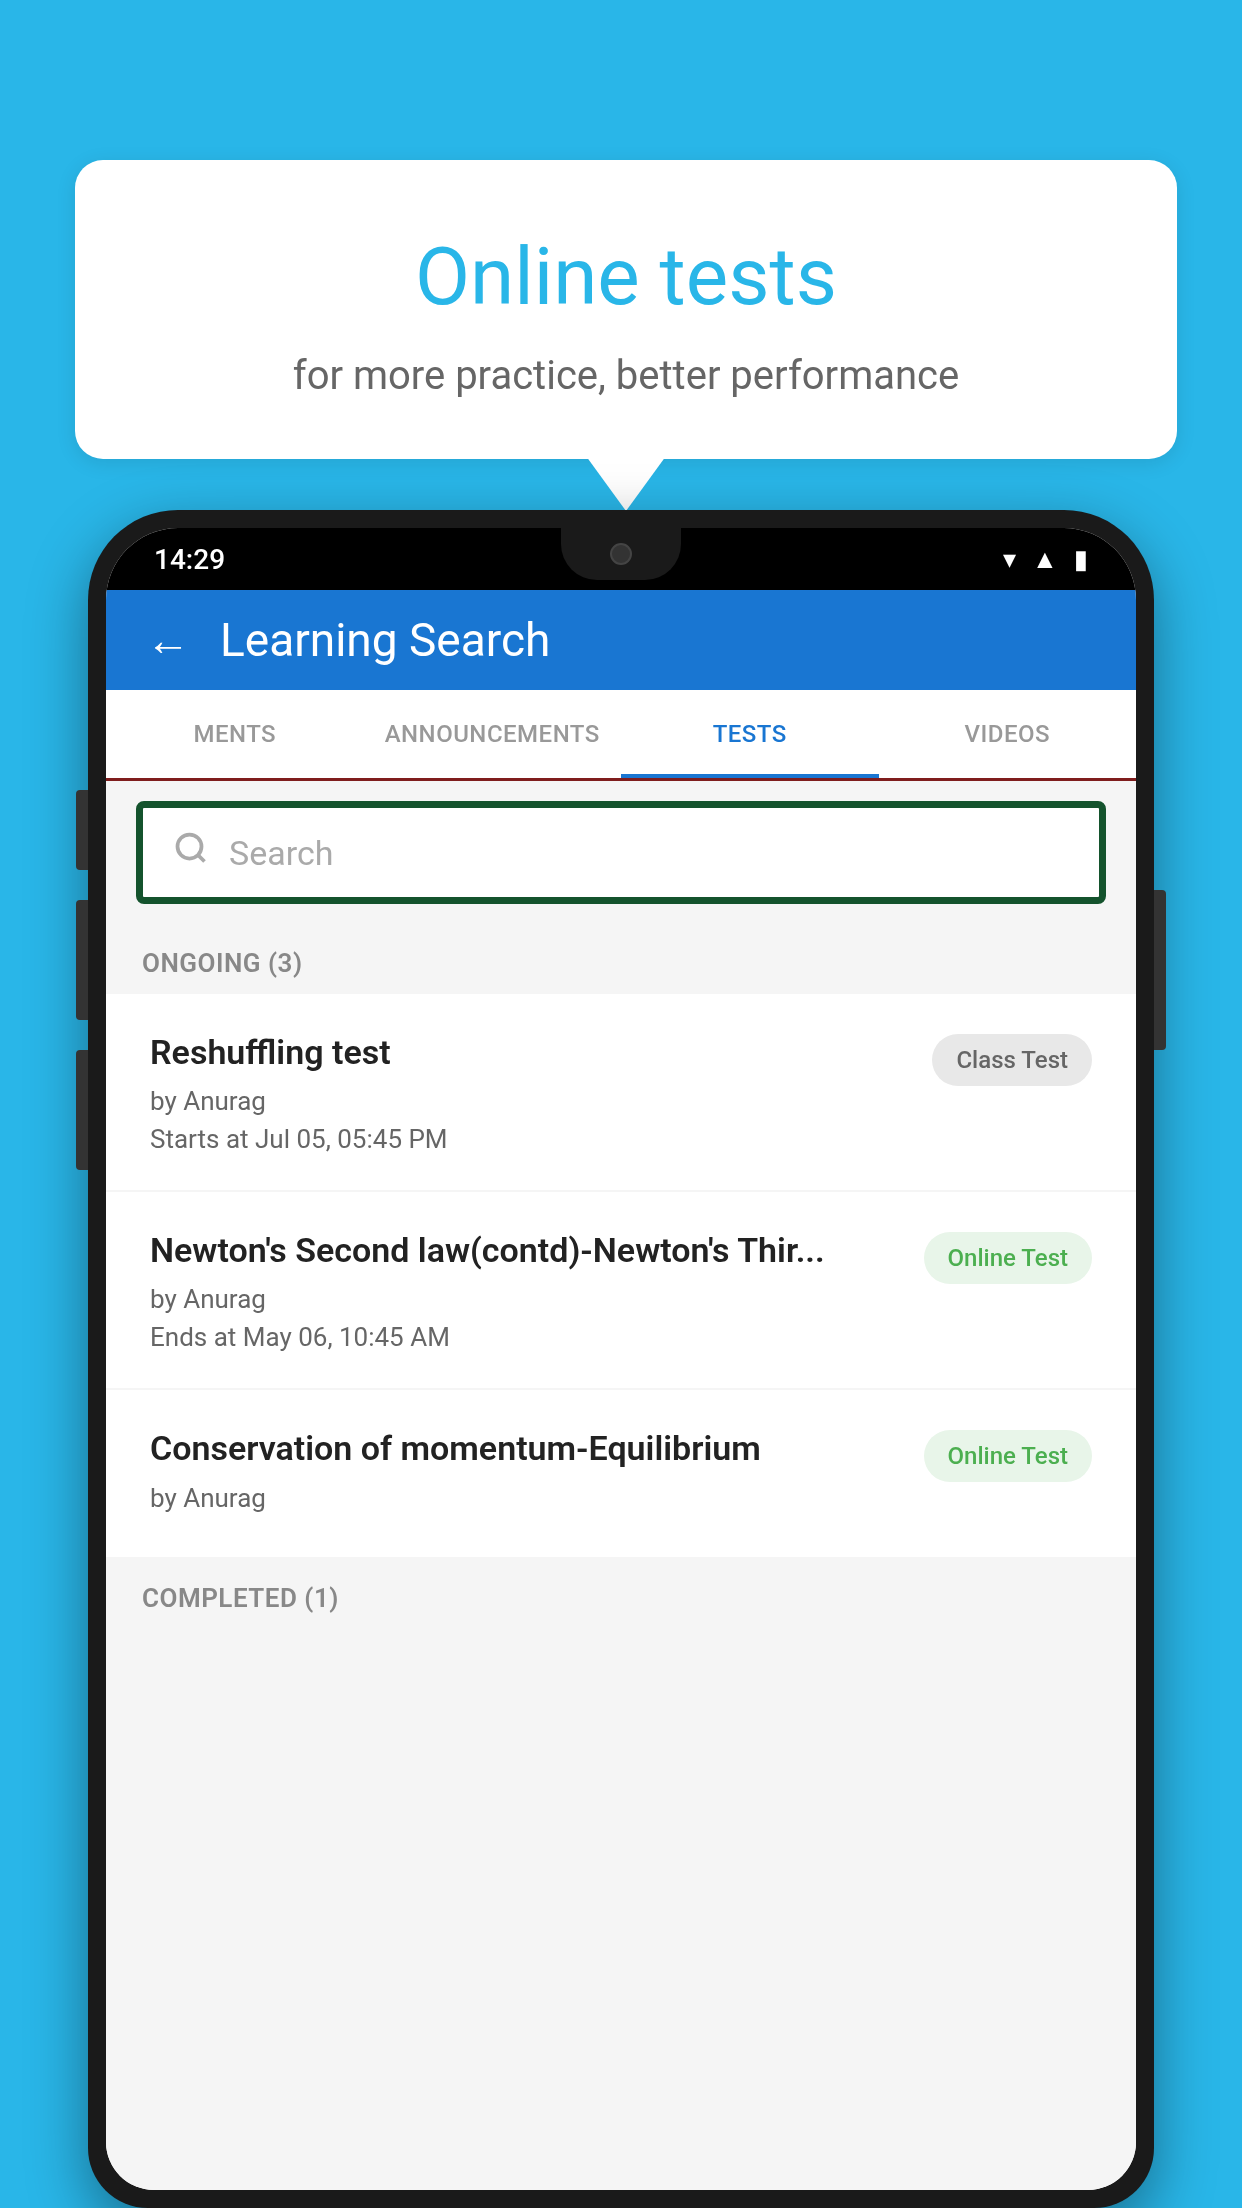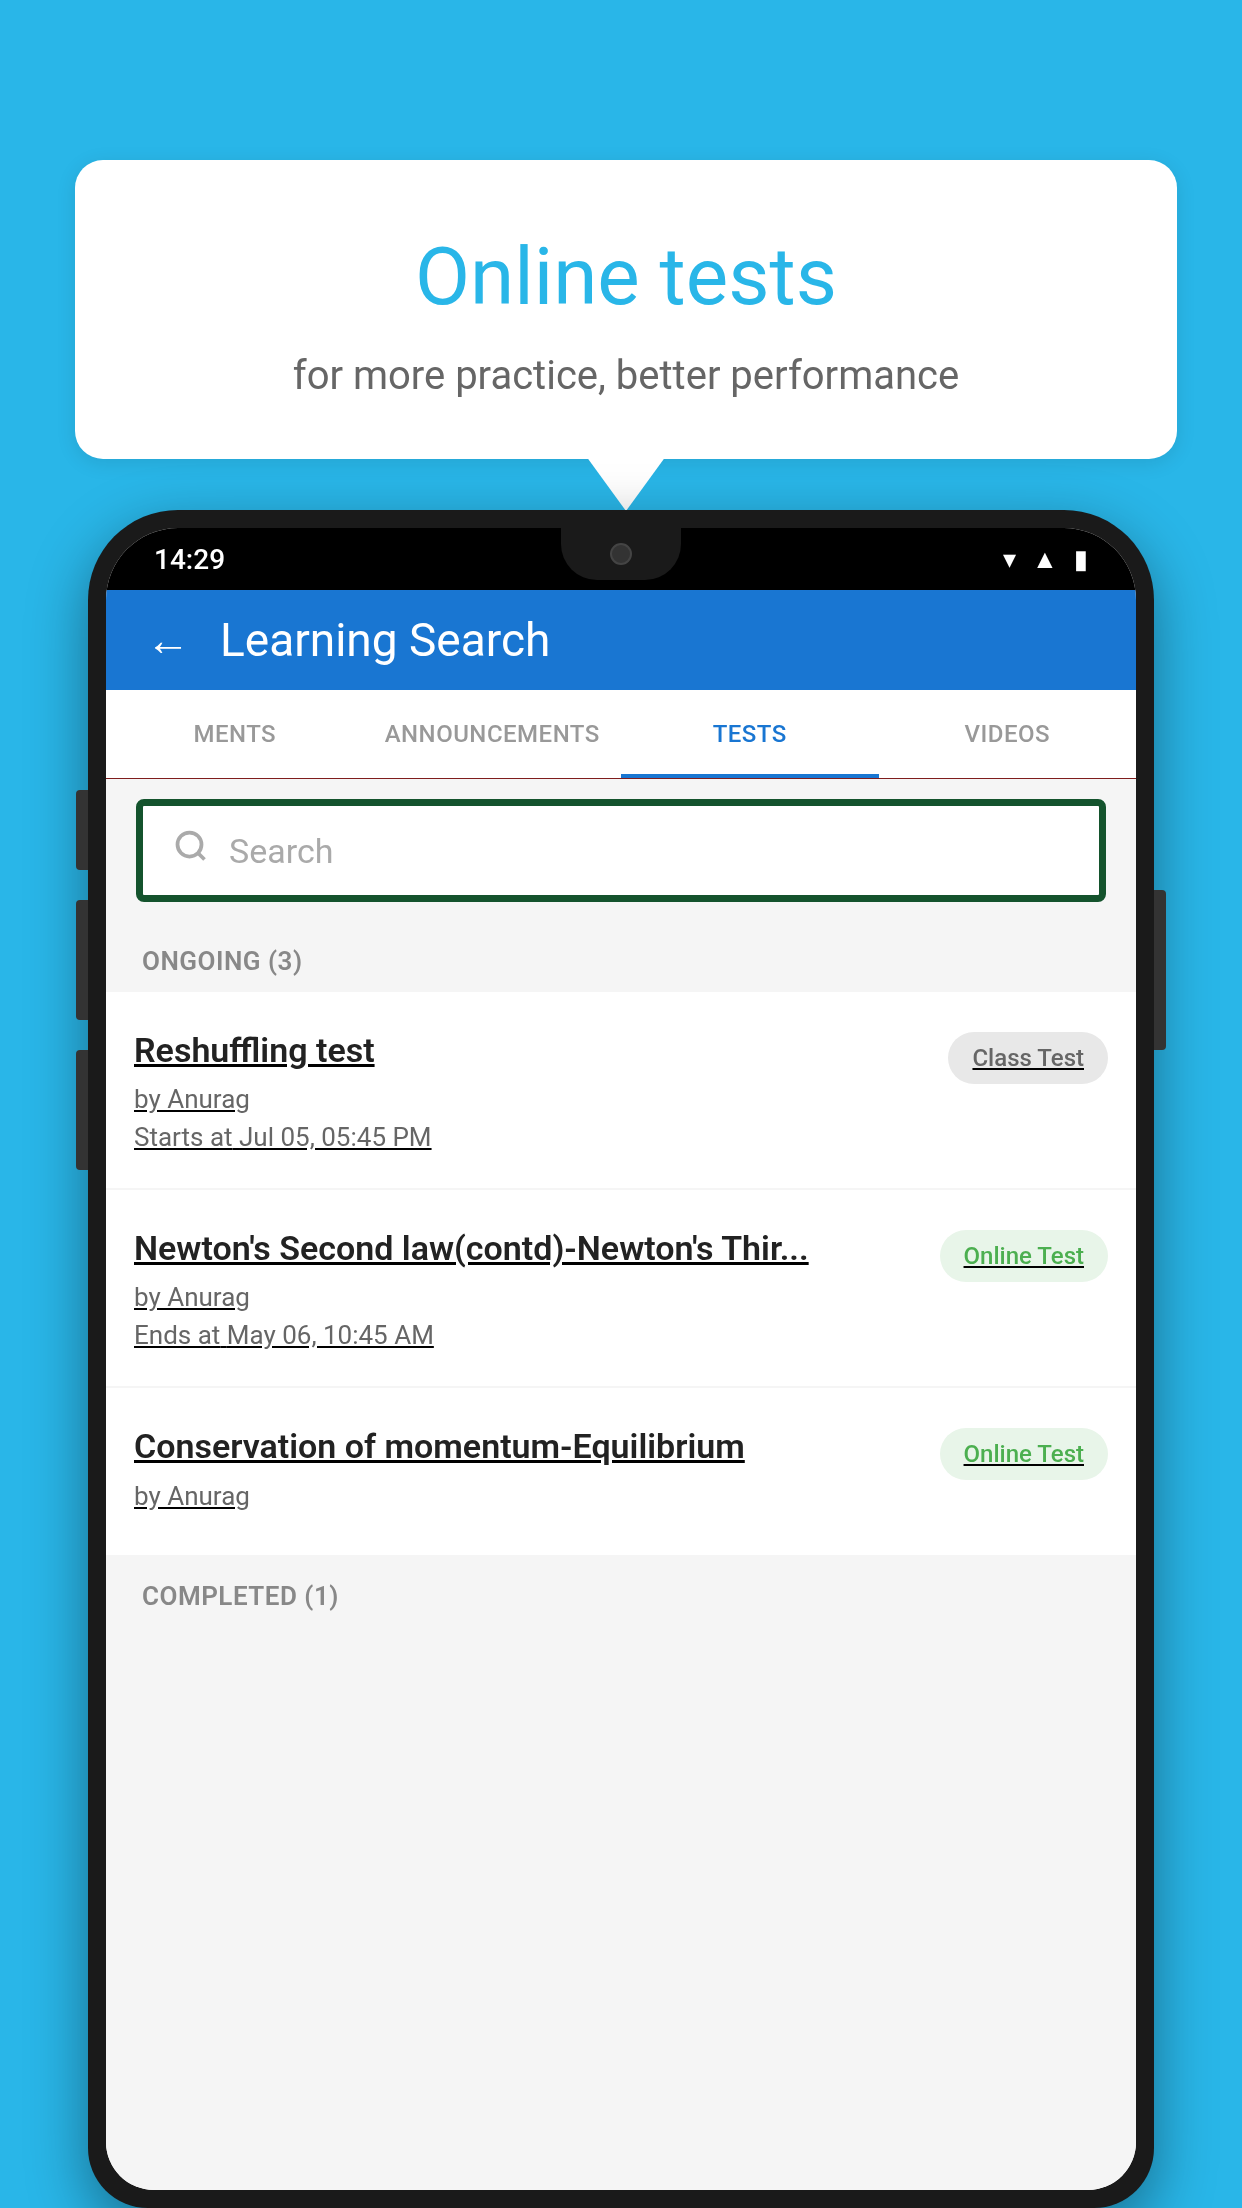--- a/index.html
+++ b/index.html
@@ -153,21 +153,21 @@
 
     .app-title {
       color: white;
       font-size: 46px;
       font-weight: 400;
     }
 
     
     .tabs-container {
       background: white;
-      border-bottom: 1px solid #7f1d1d;
+      border-bottom: 3px solid #7f1d1d;
       display: flex;
       overflow: hidden;
     }
 
     .tab {
       flex: 1;
       text-align: center;
       padding: 30px 10px;
       font-size: 24px;
       font-weight: 500;
@@ -224,26 +224,25 @@
       font-size: 26px;
       font-weight: 600;
       color: #888;
       letter-spacing: 0.5px;
     }
 
     
     .test-card {
       background: white;
       margin: 0 0 2px 0;
-      padding: 36px 28px;
+      padding: 36px 44px;
       display: flex;
       align-items: flex-start;
       justify-content: space-between;
       gap: 20px;
-      text-decoration: underline;
     }
 
     .test-info {
       flex: 1;
     }
 
     .test-name {
       font-size: 34px;
       font-weight: 600;
       color: #222;

